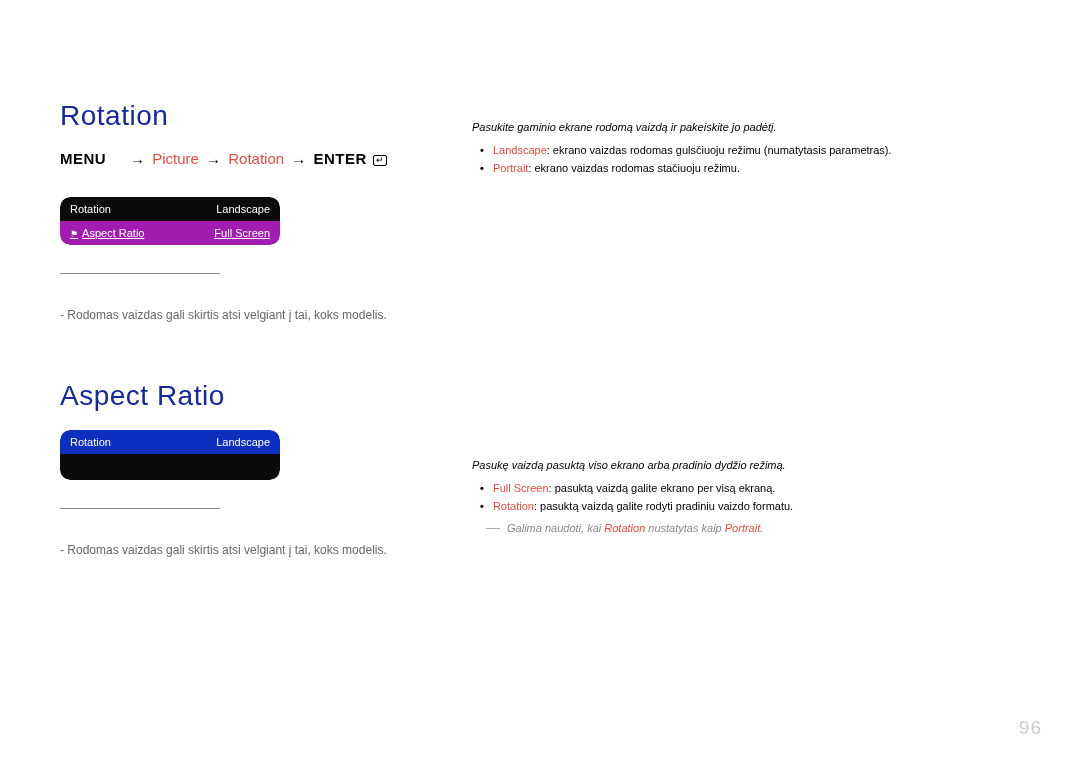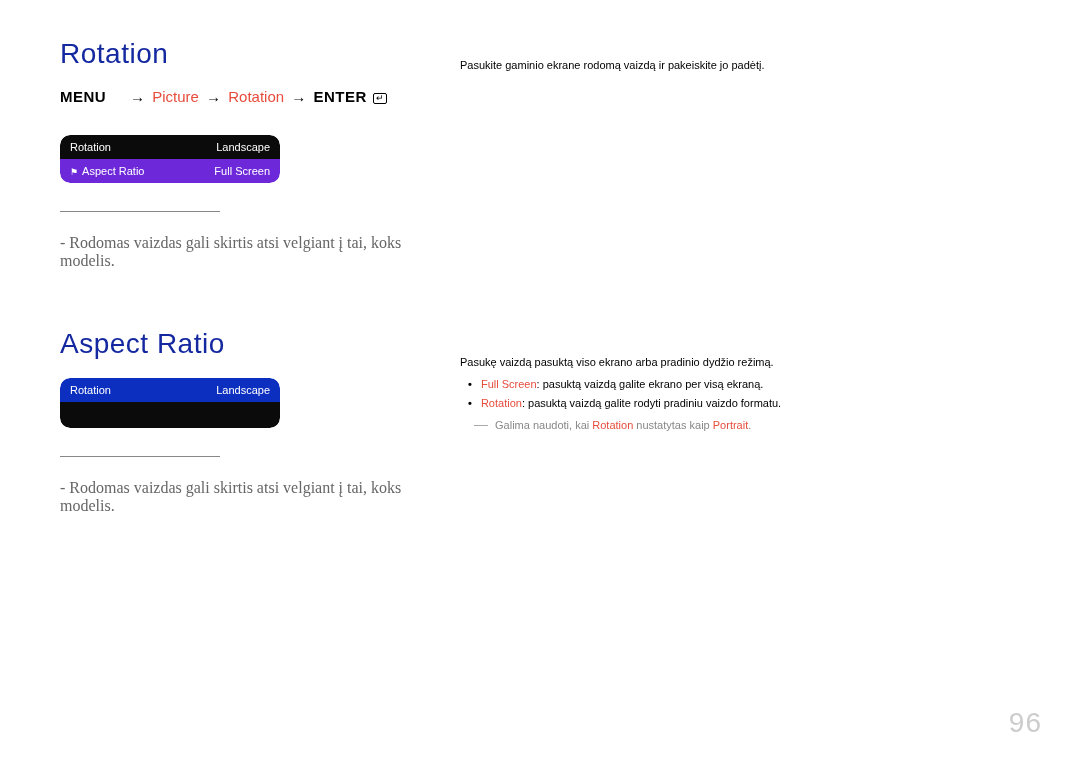--- a/index.html
+++ b/index.html
@@ -1,54 +1,54 @@
 <!DOCTYPE html>
 <html><head>
 <meta charset="utf-8">
 <style>
   * { margin: 0; padding: 0; box-sizing: border-box; }
   body { font-family: Arial, Helvetica, sans-serif; width: 1080px; height: 763px; background: #fff; position: relative; color: #000; }
-  .page { padding: 38px 60px 40px 60px; display: flex; gap: 0; }
+  .page { padding: 100px 60px 40px 60px; display: flex; gap: 12px; }
   .left-col { width: 390px; flex-shrink: 0; }
   .right-col { padding-top: 18px; padding-left: 10px; font-size: 11px; line-height: 1.7; }
 
   h1.section { font-family: Arial, sans-serif; color: #1428a0; font-weight: 300; font-size: 28px; margin-bottom: 18px; letter-spacing: 0.5px; }
 
   .bc { font-size: 15px; color: #000; margin-bottom: 30px; }
   .bc .red { color: #e74c3c; }
   .bc .menu { font-weight: bold; letter-spacing: 0.5px; }
   .bc .arrow { margin: 0 3px; }
   .enter-icon { display: inline-block; width: 14px; height: 11px; border: 1px solid #000; border-radius: 2px; vertical-align: middle; margin-left: 2px; position: relative; }
   .enter-icon::after { content: "↵"; font-size: 9px; position: absolute; top: -1px; left: 2px; }
 
   .ui-panel { width: 220px; border-radius: 10px; overflow: hidden; margin: 14px 0 22px 0; font-size: 11px; }
   .ui-row { display: flex; justify-content: space-between; align-items: center; padding: 6px 10px; }
   .ui-row.dark { background: #0b0b0b; color: #fff; }
-  .ui-row.blue { background: #6d28d9; color: #fff; }
+  .ui-row.blue { background: #a21caf; color: #fff; text-decoration: underline; }
   .ui-row.blue2 { background: #0c2fbf; color: #fff; }
   .ui-row.empty { background: #0b0b0b; height: 26px; }
   .ui-panel.rounded { border-radius: 10px; }
   .ui-panel .ui-row:first-child { border-top-left-radius: 10px; border-top-right-radius: 10px; }
   .ui-panel .ui-row:last-child { border-bottom-left-radius: 10px; border-bottom-right-radius: 10px; }
   .flag { margin-right: 4px; font-size: 9px; }
 
   .footnote { font-size: 10px; color: #666; border-top: 0.5px solid #888; display: inline-block; padding-top: 14px; margin-top: 6px; width: 160px; }
-  .footnote-text { font-size: 16px; color: #666; margin-top: 4px; font-family: Liberation Serif, serif; }
+  .footnote-text { font-size: 12px; color: #666; margin-top: 16px; }
 
   .gap { height: 48px; }
 
-  .right-col p { margin-bottom: 4px; }
+  .right-col p { margin-bottom: 4px; font-style: italic; }
   ul.bullets { list-style: none; margin-left: 20px; }
   ul.bullets li::before { content: "• "; margin-left: -12px; margin-right: 6px; font-weight: bold; }
   ul.bullets li .term { color: #e74c3c; }
   .note-line { color: #888; margin-left: 14px; }
   .note-line .red { color: #e74c3c; }
   .note-dash { font-size: 14px; margin-right: 4px; color: #aaa; }
 
-  .page-num { position: absolute; right: 38px; bottom: 24px; font-size: 28px; color: #ccc; font-weight: 300; letter-spacing: 1px; }
+  .page-num { position: absolute; right: 38px; bottom: 24px; font-size: 19px; color: #ccc; font-weight: 300; letter-spacing: 1px; }
 
   .section2 { margin-top: 10px; }
   .right-section2 { margin-top: 278px; }
 </style>
 </head>
 <body>
 
 <div class="page">
   <div class="left-col">
 
@@ -95,20 +95,28 @@
       <div class="ui-row empty"></div>
     </div>
 
     <div class="footnote"></div>
     <div class="footnote-text">- <span>Rodomas vaizdas gali skirtis atsi velgiant į tai, koks modelis.</span></div>
 
   </div>
 
   <div class="right-col">
     <p>Pasukite gaminio ekrane rodomą vaizdą ir pakeiskite jo padėtį.</p>
+    <ul class="bullets">
+      <li>
+        <span class="term">Landscape</span><span>: ekrano vaizdas rodomas gulsčiuoju režimu (numatytasis parametras).</span>
+      </li>
+      <li>
+        <span class="term">Portrait</span><span>: ekrano vaizdas rodomas stačiuoju režimu.</span>
+      </li>
+    </ul>
 
     <div class="right-section2">
       <p>Pasukę vaizdą pasuktą viso ekrano arba pradinio dydžio režimą.</p>
       <ul class="bullets">
         <li>
           <span class="term">Full Screen</span><span>: pasuktą vaizdą galite ekrano per visą ekraną.</span>
         </li>
         <li>
           <span class="term">Rotation</span><span>: pasuktą vaizdą galite rodyti pradiniu vaizdo formatu.</span>
         </li>

